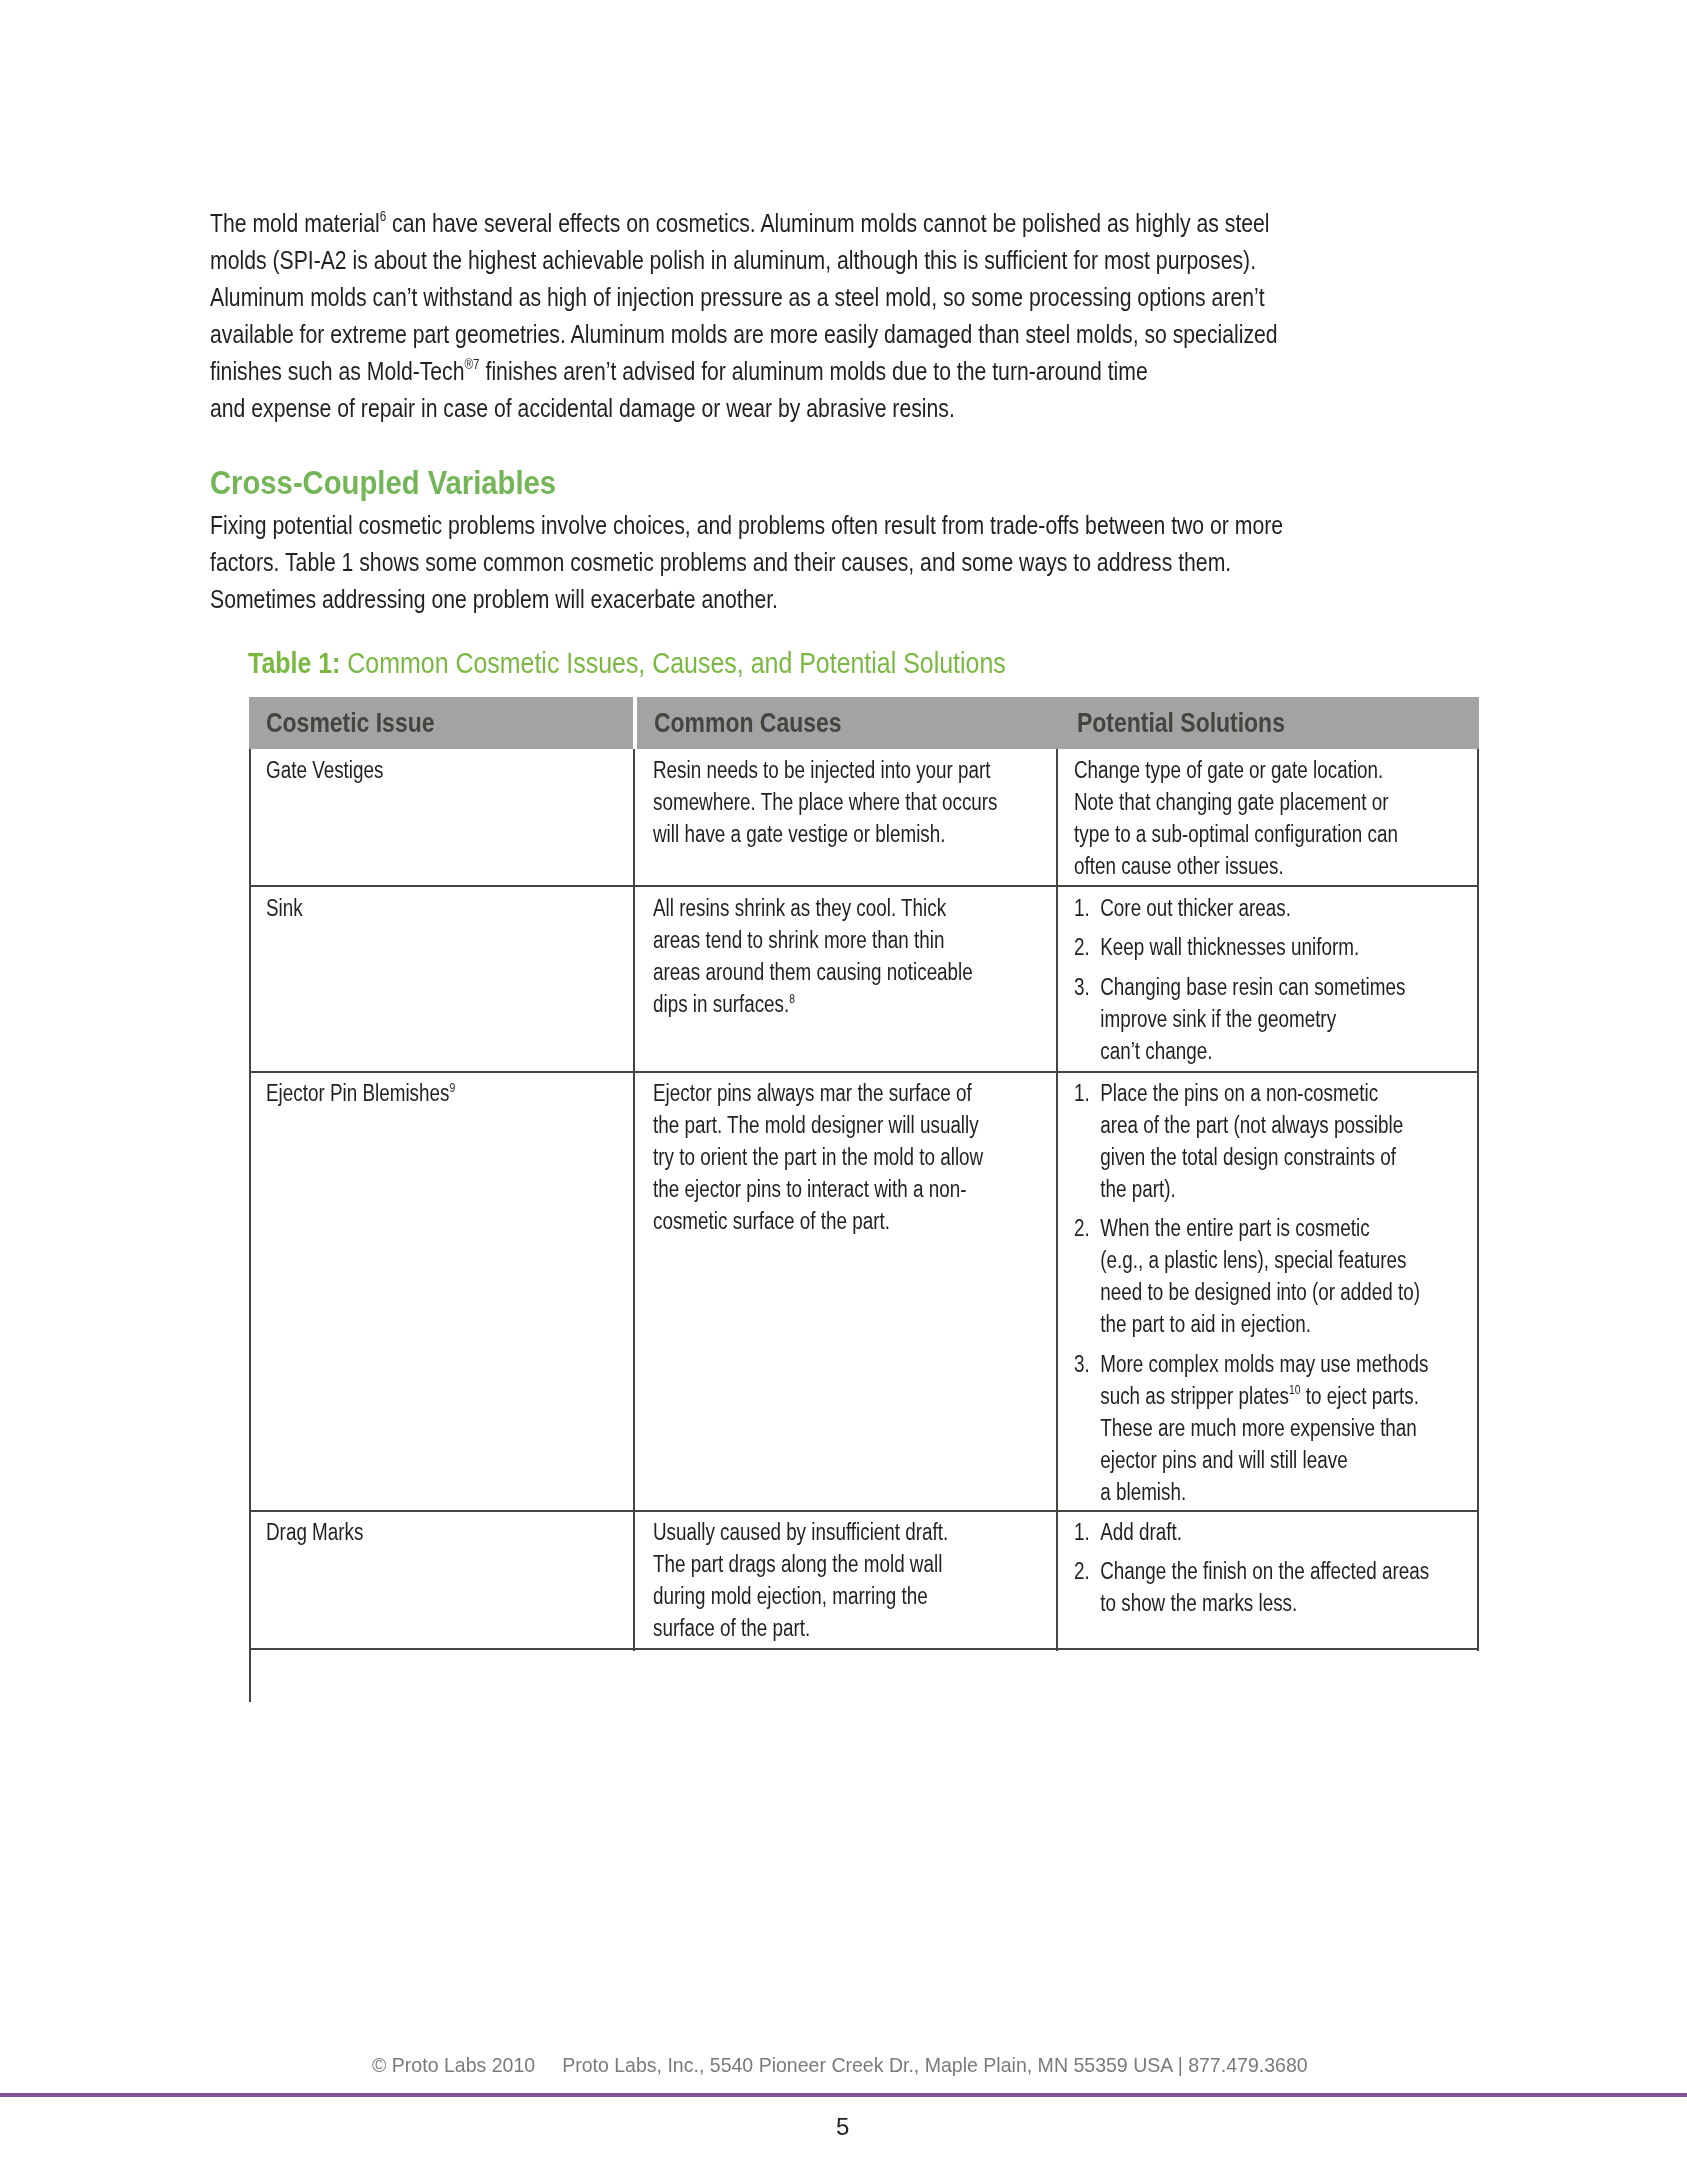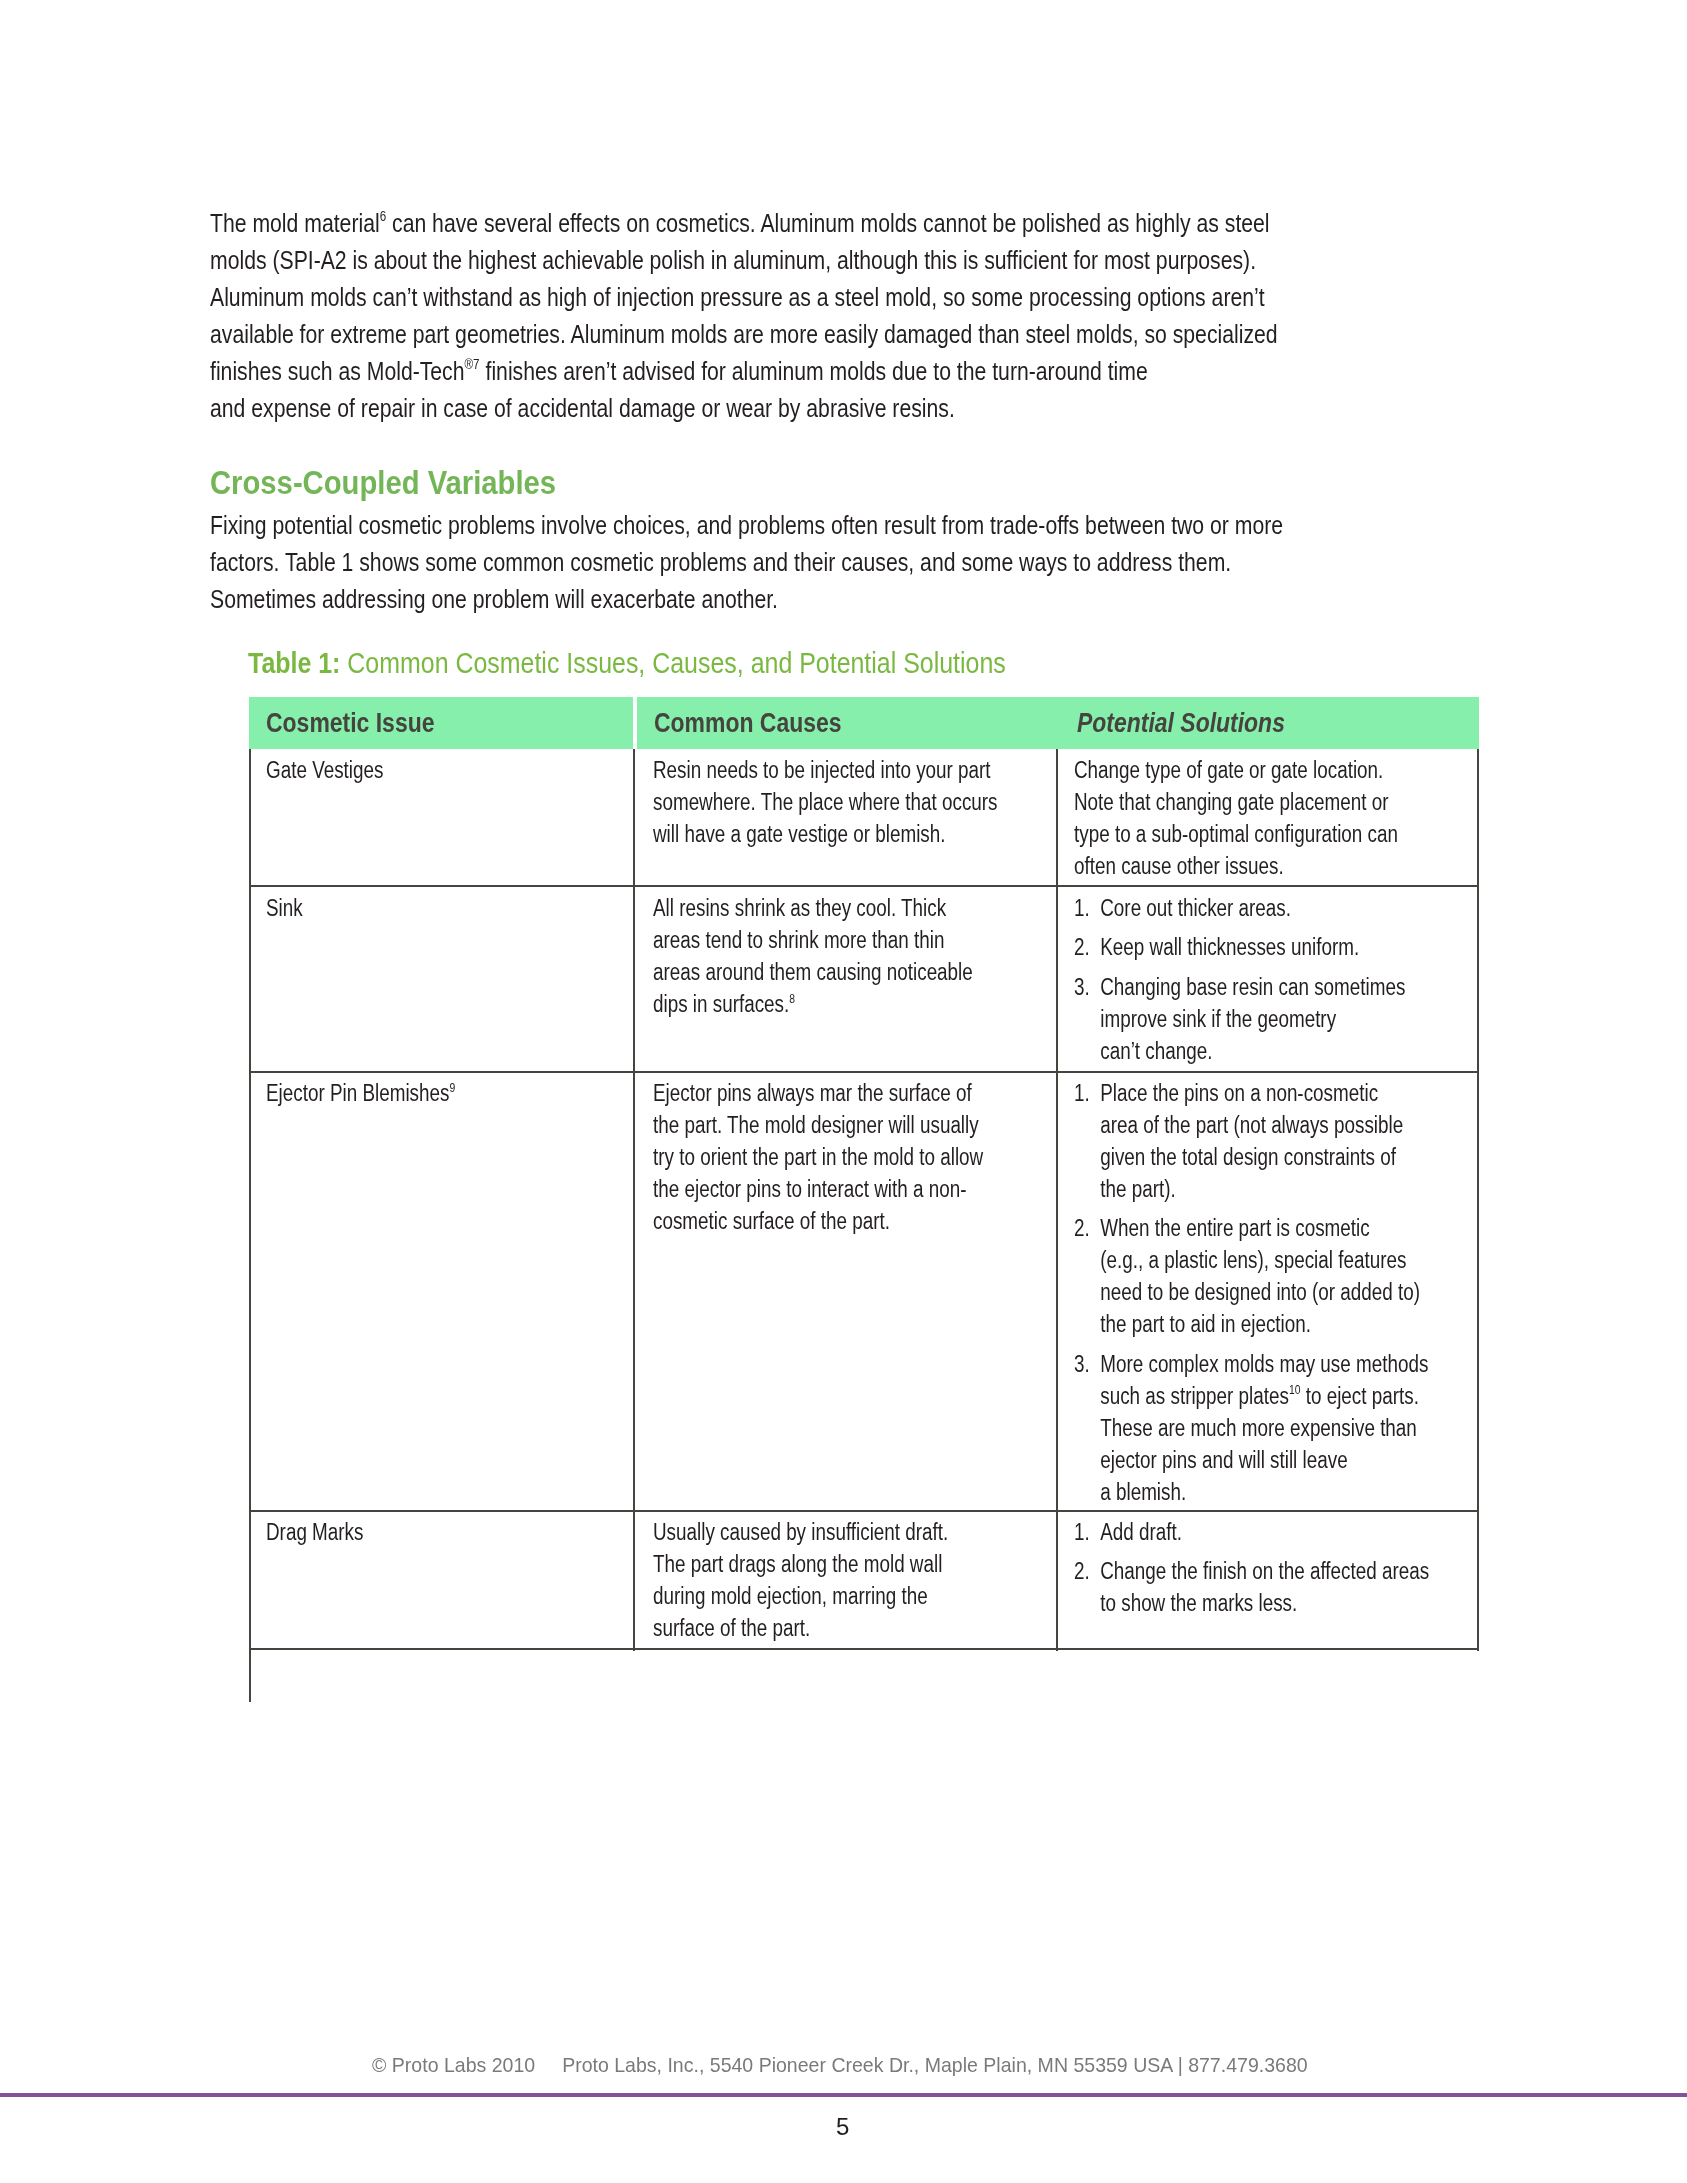--- a/index.html
+++ b/index.html
@@ -8,21 +8,21 @@
   
   .cond { transform-origin: 0 0; transform: scaleX(0.80); }
   .para { font-size:26.5px; line-height:37px; white-space:nowrap; }
   .para .line { display:block; height:37px; }
   sup { font-size:0.55em; vertical-align:0; position:relative; top:-0.75em; line-height:0; }
   .section-heading { font-family:"Liberation Sans", sans-serif; font-weight:bold; color:#74b657; font-size:34px; line-height:40px; white-space:nowrap; }
   .caption { color:#7ab841; font-size:29px; line-height:34px; white-space:nowrap; }
   .caption b { font-weight:bold; }
   .tbl { position:absolute; left:249px; top:697px; width:1230px; height:953px; }
   .thead { position:absolute; left:0; top:0; width:1230px; height:52px; }
-  .th { position:absolute; top:0; height:52px; background:#86efac; }
+  .th { position:absolute; top:0; height:52px; background:#a3a3a3; }
   .th-label { position:absolute; left:16.5px; top:6.6px; font-weight:bold; font-size:28px; line-height:38px; color:#45443f; white-space:nowrap; }
   .vline { position:absolute; width:2px; background:#45443f; }
   .hline { position:absolute; height:2px; background:#45443f; }
   .cell { position:absolute; font-size:23px; line-height:32px; color:#231f20; white-space:nowrap; }
   .cell .line { display:block; height:32px; }
   .ol { position:absolute; font-size:23px; line-height:32px; color:#231f20; white-space:nowrap; }
   .li { position:relative; padding-left:32px; margin-bottom:7.3px; }
   .li .num { position:absolute; left:0; top:0; }
   .li .line { display:block; height:32px; }
   .footer-text { color:#7a7a7a; font-size:21px; line-height:26.5px; white-space:nowrap; }
@@ -55,21 +55,21 @@
 
 <div class="tbl">
 
   <div class="thead">
     <div class="th" style="left:0; width:384px;">
       <div class="th-label cond" style="transform:scaleX(0.82);">Cosmetic Issue</div>
     </div>
     <div class="th" style="left:388px; width:419px;padding-left:42px;">
       <div class="th-label cond" style="transform:scaleX(0.82);">Common Causes</div>
     </div>
-    <div class="th" style="left:811px; width:419px;font-style:italic;">
+    <div class="th" style="left:811px; width:419px;">
       <div class="th-label cond" style="transform:scaleX(0.82);">Potential Solutions</div>
     </div>
   </div>
 
   <div class="vline" style="left:0; top:52px; height:953px;"></div>
   <div class="vline" style="left:384px; top:52px; height:902px;"></div>
   <div class="vline" style="left:807px; top:52px; height:902px;"></div>
   <div class="vline" style="left:1228px; top:52px; height:902px;"></div>
   <div class="hline" style="left:0; top:188px; width:1230px;"></div>
   <div class="hline" style="left:0; top:374px; width:1230px;"></div>

